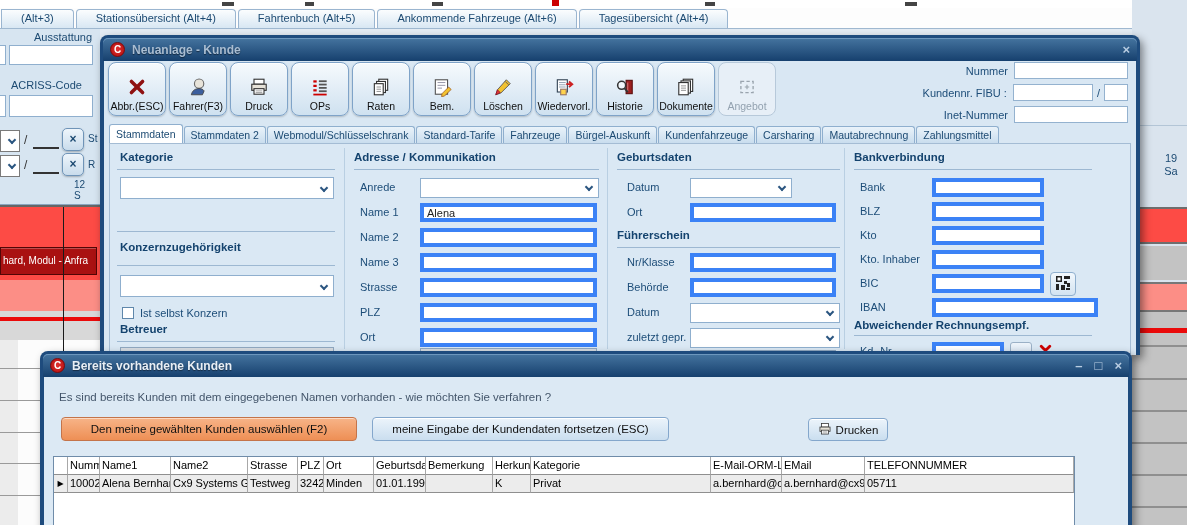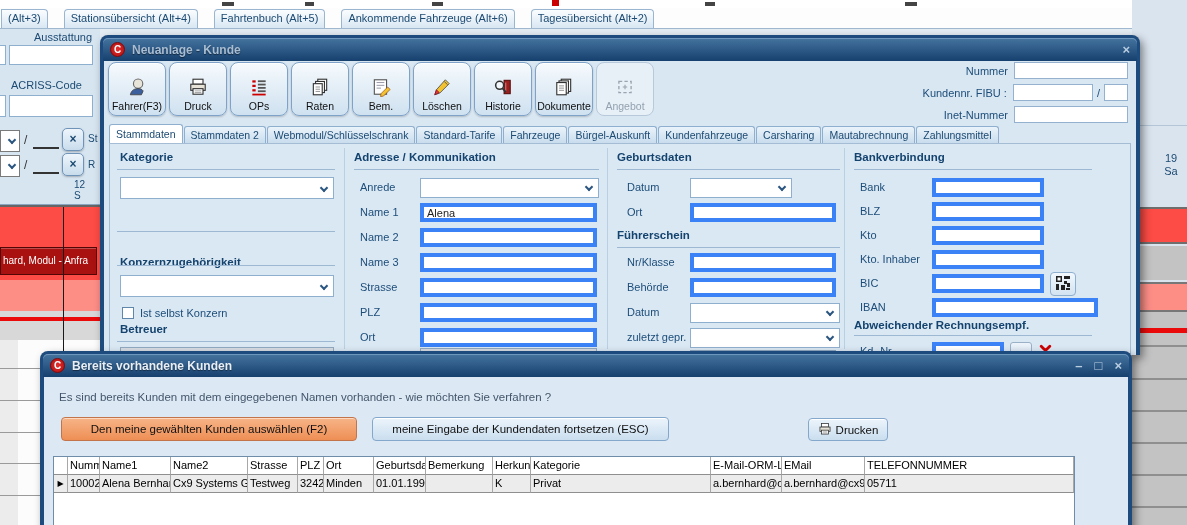--- a/index.html
+++ b/index.html
@@ -7,23 +7,23 @@
   .screen{ position:relative; width:1187px; height:525px; overflow:hidden;
     font-family:"Liberation Sans", sans-serif; font-size:11px; background:#e3ebf3; }
   .abs{ position:absolute; }
 
   
   .topstrip{ left:0; top:0; width:1187px; height:8px; background:#ffffff; }
   .fragmark{ position:absolute; top:2px; height:4px; background:#444; }
   .redfrag{ left:552px; top:0; width:7px; height:6px; background:#cc0000; position:absolute;}
   .tabsrow{ left:0; top:8px; width:1187px; height:21px; background:#fdfdfd;
     border-bottom:1px solid #9fb8d0; display:flex; align-items:flex-end; padding-left:1px; z-index:1;}
-  .bgtab{ height:19px; line-height:17px; padding:0 6px; font-size:11px; color:#1c4a72;
+  .bgtab{ height:19px; line-height:17px; padding:0 19px; font-size:11px; color:#1c4a72;
     background:linear-gradient(#fbfdfe,#d8e7f3); border:1px solid #9ab5d0; border-bottom:none;
-    border-radius:4px 4px 0 0; margin-right:16px; white-space:nowrap; }
+    border-radius:4px 4px 0 0; margin-right:2px; white-space:nowrap; }
   .bgtab:first-child{ border-top-left-radius:0; }
 
   .lpanel{ left:0; top:29px; width:100px; height:176px; background:#d7e5f1; z-index:1;
     border-bottom:1px solid #8aa5bf; }
   .lp-label{ position:absolute; font-size:11px; color:#1c4a72; }
   .lp-input{ position:absolute; height:20px; background:#fff; border:1px solid #8fafce; font:11px "Liberation Sans",sans-serif; padding:0 3px;}
   .lp-sliver{ position:absolute; width:6px; background:#fff; border:1px solid #8fafce; border-left:none;}
   .lpcombo{ position:absolute; width:20px; height:22px; background:#fff; border:1px solid #7a7a7a; }
   .lpslash{ position:absolute; font-size:12px; color:#333; }
   .ufield{ position:absolute; width:26px; height:17px; border-bottom:2px solid #333; }
@@ -163,21 +163,21 @@
     <span class="redfrag"></span>
     <span class="fragmark" style="left:705px;width:10px"></span>
     <span class="fragmark" style="left:905px;width:12px"></span>
   </div>
 
   <div class="abs tabsrow">
       <div class="bgtab">(Alt+3)</div>
       <div class="bgtab">Stationsübersicht (Alt+4)</div>
       <div class="bgtab">Fahrtenbuch (Alt+5)</div>
       <div class="bgtab">Ankommende Fahrzeuge (Alt+6)</div>
-      <div class="bgtab">Tagesübersicht (Alt+2)</div>
+      <div class="bgtab">Tagesübersicht (Alt+4)</div>
     </div>
 
   <div class="abs lpanel">
     <div class="lp-label" style="left:34px;top:2px">Ausstattung</div>
     <input class="lp-input" style="left: 9px; top: 16px; width: 84px;">
     <div class="lp-sliver" style="left:0;top:16px;height:20px"></div>
     <div class="lp-label" style="left:11px;top:50px">ACRISS-Code</div>
     <input class="lp-input" style="left: 9px; top: 66px; width: 84px; height: 22px;">
     <div class="lp-sliver" style="left:0;top:66px;height:22px"></div>
 
@@ -242,20 +242,26 @@
   <section class="dlg dlg1">
     <div class="tbar">
       <span class="logo">C</span>
       <span class="ttext">Neuanlage - Kunde</span>
       <span class="winbtn">×</span>
     </div>
     <div class="body">
       <div class="tb">
           <div class="tbtn">
             <span class="tbicon"><svg viewBox="0 0 18 18">
+                <path d="M4 4l10 10M14 4L4 14" stroke="#8f1111" stroke-width="3.2" stroke-linecap="round"></path>
+              </svg></span>
+            <span class="tblabel">Abbr.(ESC)</span>
+          </div>
+          <div class="tbtn">
+            <span class="tbicon"><svg viewBox="0 0 18 18">
                 <circle cx="10" cy="6" r="4.2" fill="#e8e4da" stroke="#6a6a6a"></circle>
                 <path d="M3 16c1-4.5 4-5.5 7-5.5 2 0 3.5.5 4.5 2L13 16z" fill="#3c5f9e" stroke="#444" stroke-width=".8"></path>
               </svg></span>
             <span class="tblabel">Fahrer(F3)</span>
           </div>
           <div class="tbtn">
             <span class="tbicon"><svg viewBox="0 0 18 18">
                 <rect x="4.5" y="2" width="9" height="4.5" fill="#fff" stroke="#333"></rect>
                 <rect x="2.5" y="6.5" width="13" height="5.5" fill="#e6e2d8" stroke="#333"></rect>
                 <rect x="4.5" y="10.5" width="9" height="5" fill="#fff" stroke="#333"></rect>
@@ -297,20 +303,29 @@
               </svg></span>
             <span class="tblabel">Bem.</span>
           </div>
           <div class="tbtn">
             <span class="tbicon"><svg viewBox="0 0 18 18">
                 <path d="M12 2.5l3.5 3.5-8.5 8.5L2.5 16l1.5-4.5z" fill="#f2c230" stroke="#555" stroke-width=".8"></path>
                 <path d="M4 11.5L6.5 14 2.5 16z" fill="#e23a3a" stroke="#802" stroke-width=".6"></path>
                 <path d="M11 4l3 3" stroke="#555" stroke-width=".8"></path>
               </svg></span>
             <span class="tblabel">Löschen</span>
+          </div>
+          <div class="tbtn">
+            <span class="tbicon"><svg viewBox="0 0 18 18">
+                <rect x="3" y="2.5" width="9" height="11" fill="#fff" stroke="#345"></rect>
+                <path d="M4.5 5h6M4.5 7h6M4.5 9h6" stroke="#89a" stroke-width=".8"></path>
+                <rect x="6" y="11" width="5" height="5" fill="#ffd34d" stroke="#976"></rect>
+                <path d="M11 6.5h4.5M13.5 4l3 2.5-3 2.5" fill="none" stroke="#c22" stroke-width="1.6"></path>
+              </svg></span>
+            <span class="tblabel">Wiedervorl.</span>
           </div>
           <div class="tbtn">
             <span class="tbicon"><svg viewBox="0 0 18 18">
                 <rect x="10" y="3" width="5.5" height="12" fill="#9c1f1f" stroke="#5c0f0f"></rect>
                 <path d="M11.5 5v8" stroke="#d88" stroke-width=".8"></path>
                 <circle cx="6" cy="7.5" r="3.6" fill="rgba(255,255,255,.5)" stroke="#333" stroke-width="1.4"></circle>
                 <path d="M8.6 10.2l3 3.4" stroke="#333" stroke-width="1.6"></path>
               </svg></span>
             <span class="tblabel">Historie</span>
           </div>
@@ -366,21 +381,21 @@
         <div class="vsep" style="left:234px"></div>
         <div class="vsep" style="left:497px"></div>
         <div class="vsep" style="left:734px"></div>
 
         <div class="gheader" style="left:10px;top:7px">Kategorie</div>
         <div class="hrule" style="left:7px;top:25px;width:218px"></div>
         <div class="sel" style="left:10px;top:33px;width:214px;height:22px">
             <span class="chev" style="top:7px"></span>
           </div>
         <div class="hrule" style="left:7px;top:87px;width:218px"></div>
-        <div class="gheader" style="left:10px;top:112px">Konzernzugehörigkeit</div>
+        <div class="gheader" style="left:10px;top:97px">Konzernzugehörigkeit</div>
         <div class="hrule" style="left:7px;top:121px;width:218px"></div>
         <div class="sel" style="left:10px;top:131px;width:214px;height:22px">
             <span class="chev" style="top:7px"></span>
           </div>
         <div class="cb" style="left:12px;top:163px"></div>
         <div class="cblabel" style="left:30px;top:163px">Ist selbst Konzern</div>
         <div class="gheader" style="left:10px;top:179px">Betreuer</div>
         <div class="hrule" style="left:7px;top:197px;width:218px"></div>
         <div class="sliver" style="left:10px;top:203px;width:214px"></div>
 

